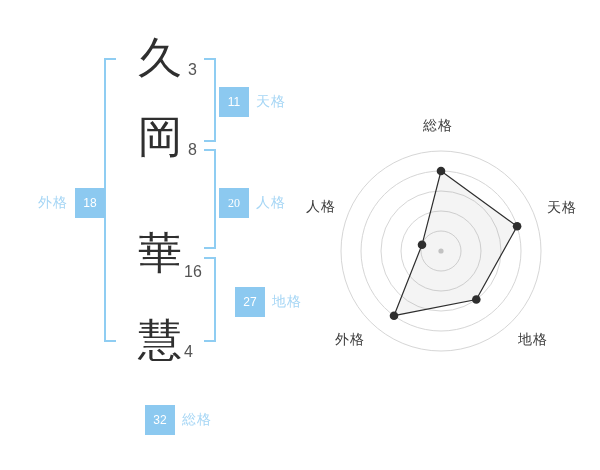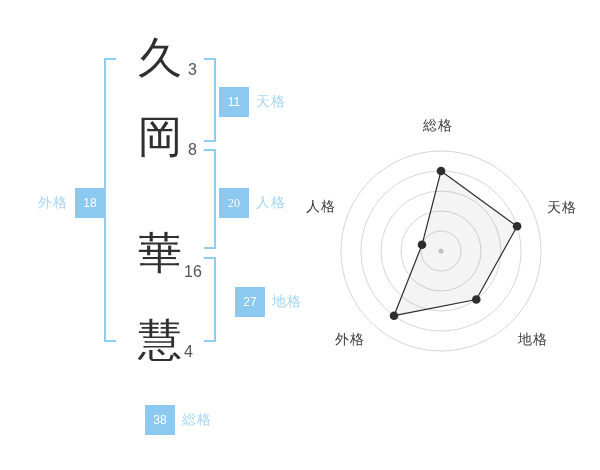--- a/index.html
+++ b/index.html
@@ -87,21 +87,21 @@
   </div>
   <div class="kaku-row row-chi">
     <div class="kaku-box">27</div>
     <div class="kaku-label">地格</div>
   </div>
   <div class="kaku-row row-gai">
     <div class="kaku-label">外格</div>
     <div class="kaku-box">18</div>
   </div>
   <div class="kaku-row row-sou">
-    <div class="kaku-box">38</div>
+    <div class="kaku-box">32</div>
     <div class="kaku-label">総格</div>
   </div>
 
   <svg class="radar-svg" width="210" height="210" viewBox="0 0 210 210">
       <circle cx="105" cy="105" r="20.0" class="ring"></circle>
       <circle cx="105" cy="105" r="40.0" class="ring"></circle>
       <circle cx="105" cy="105" r="60.0" class="ring"></circle>
       <circle cx="105" cy="105" r="80.0" class="ring"></circle>
       <circle cx="105" cy="105" r="100.0" class="ring"></circle>
       <polygon points="105.0,25.0 181.1,80.3 140.3,153.5 58.0,169.7 86.0,98.8" class="shape"></polygon>

